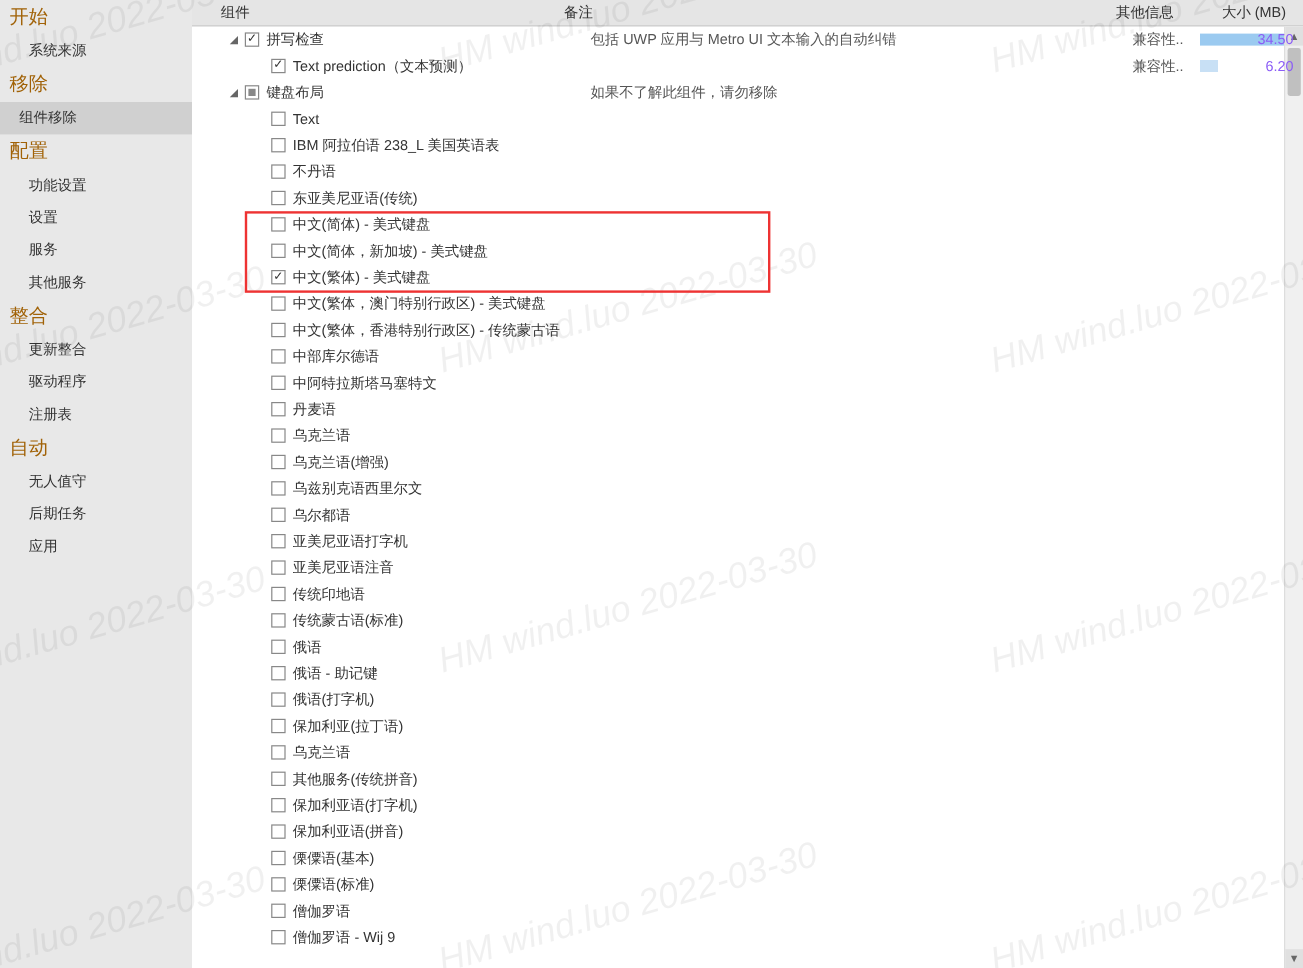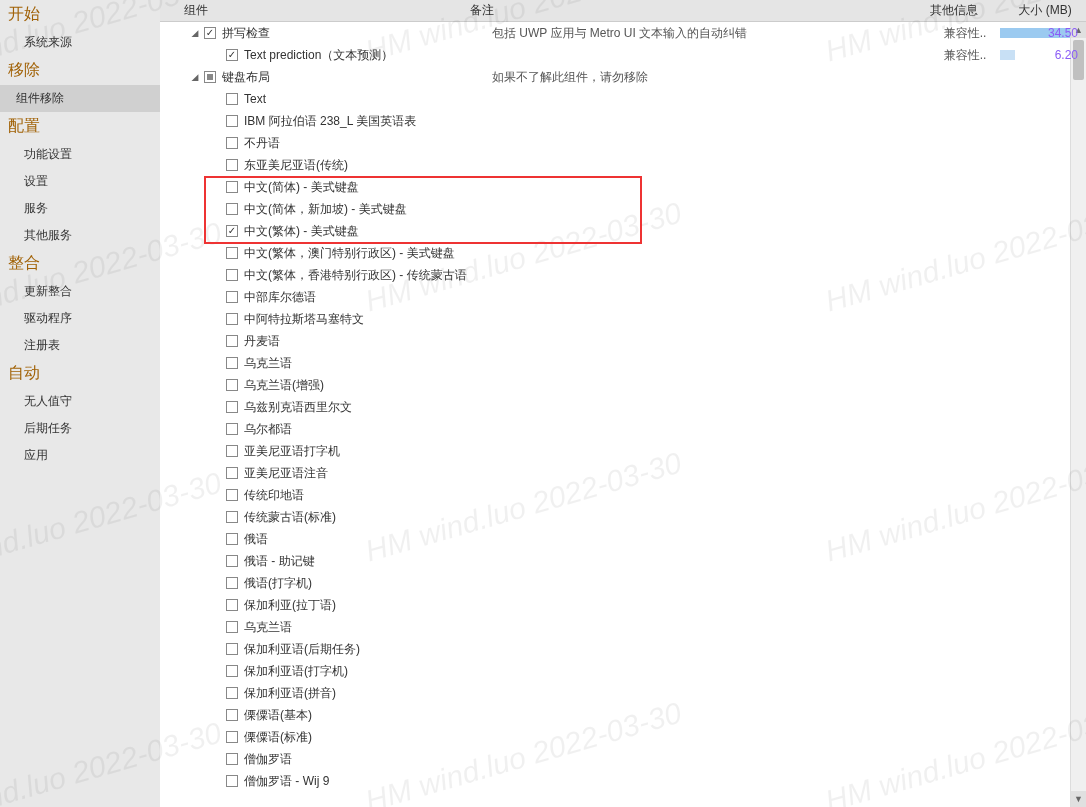--- a/index.html
+++ b/index.html
@@ -469,21 +469,21 @@
           <span class="label">乌克兰语</span>
         </div>
         <div class="cell-remark"></div>
         <div class="cell-other"></div>
         <div class="cell-size"><span class="size-text"></span></div>
       </div>
       <div class="row">
         <div class="cell-component indent-1">
           <span class="expander blank">◢</span>
           <span class="checkbox unchecked"></span>
-          <span class="label">保加利亚语(后期任务)</span>
+          <span class="label">其他服务(传统拼音)</span>
         </div>
         <div class="cell-remark"></div>
         <div class="cell-other"></div>
         <div class="cell-size"><span class="size-text"></span></div>
       </div>
       <div class="row">
         <div class="cell-component indent-1">
           <span class="expander blank">◢</span>
           <span class="checkbox unchecked"></span>
           <span class="label">保加利亚语(打字机)</span>

